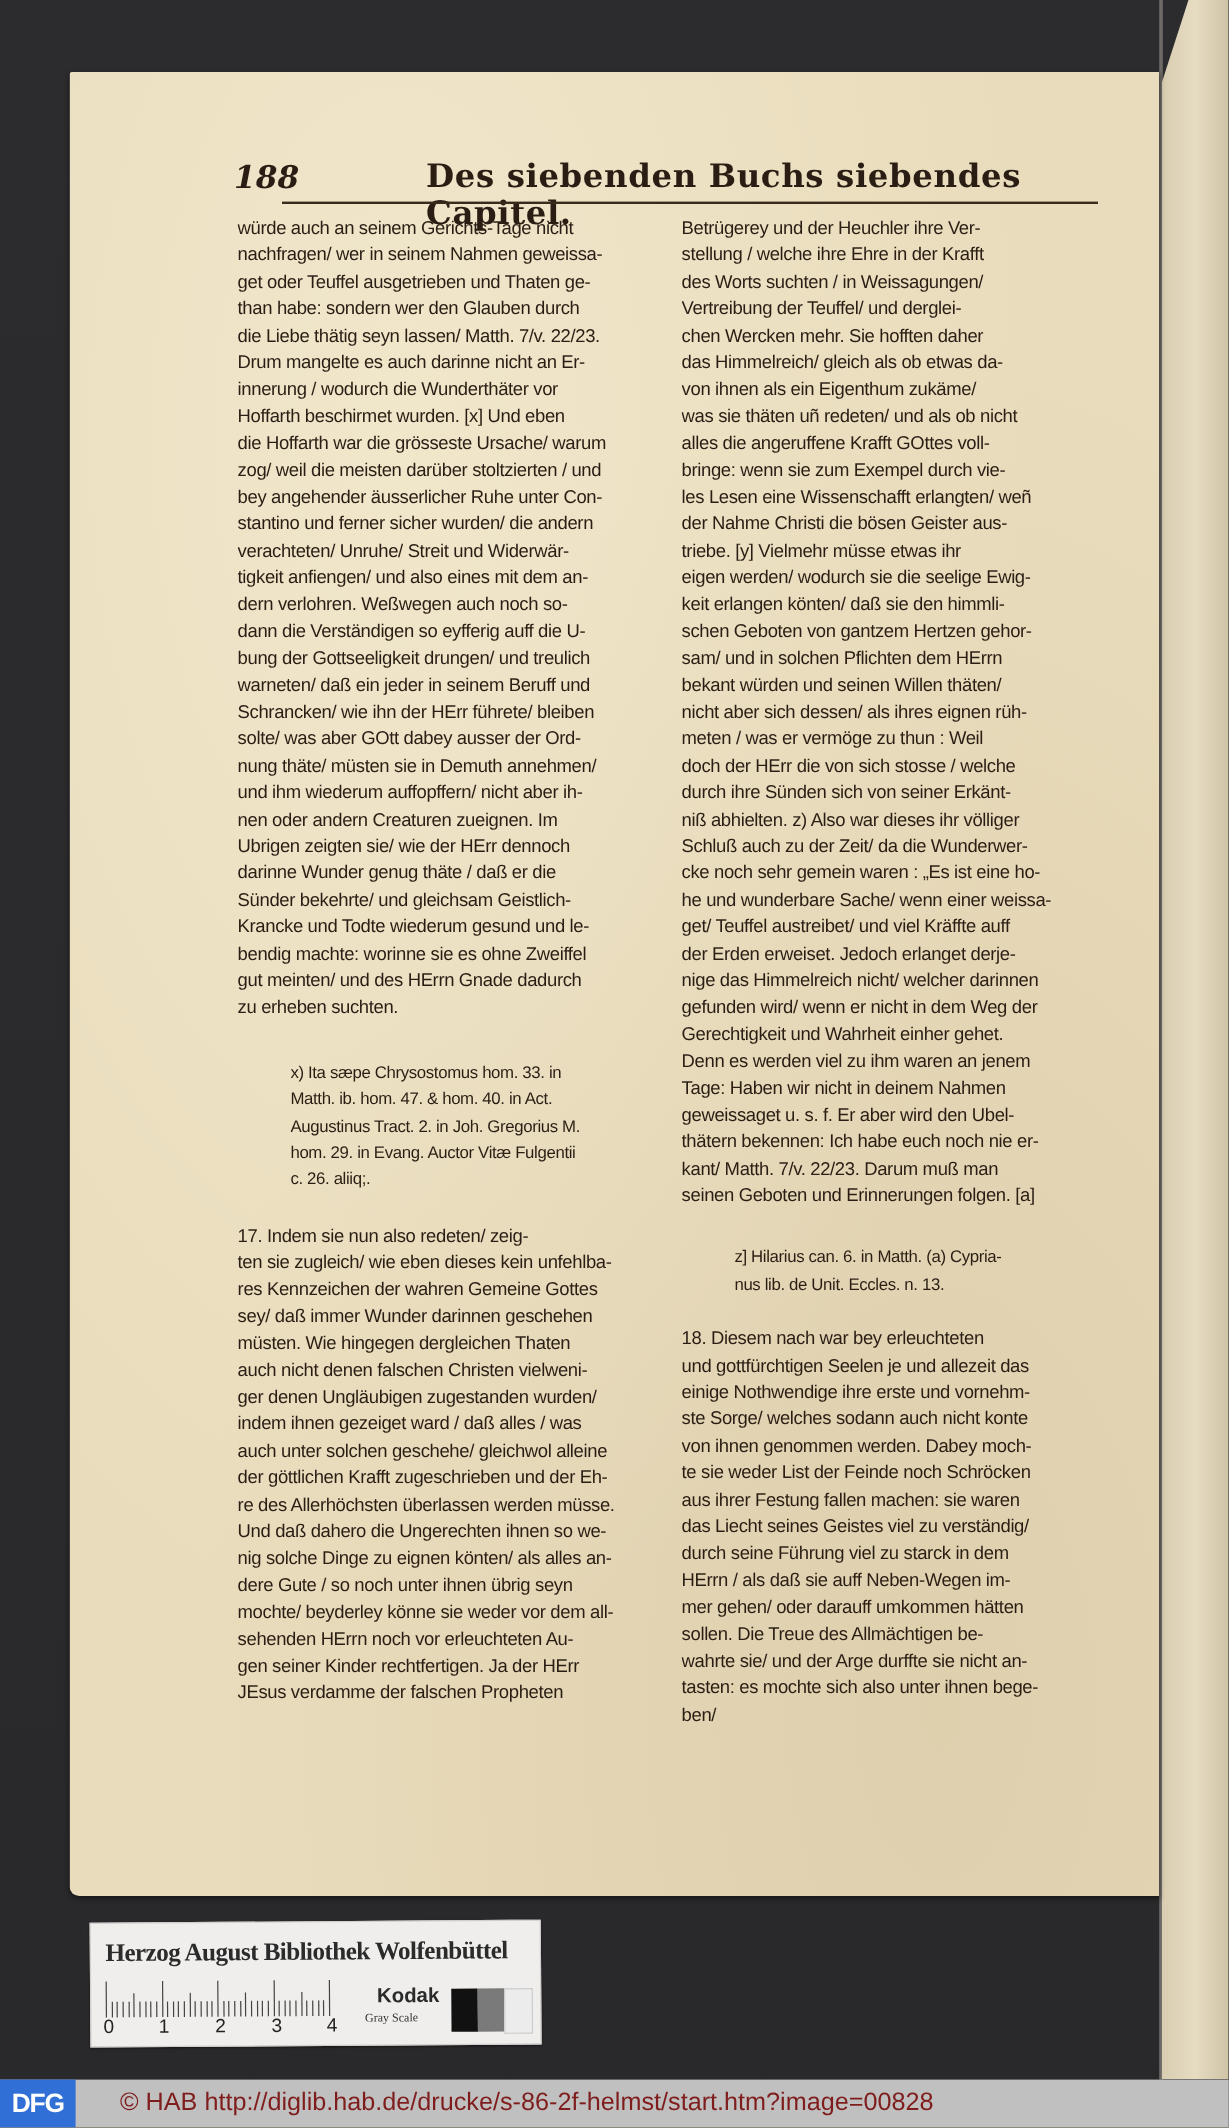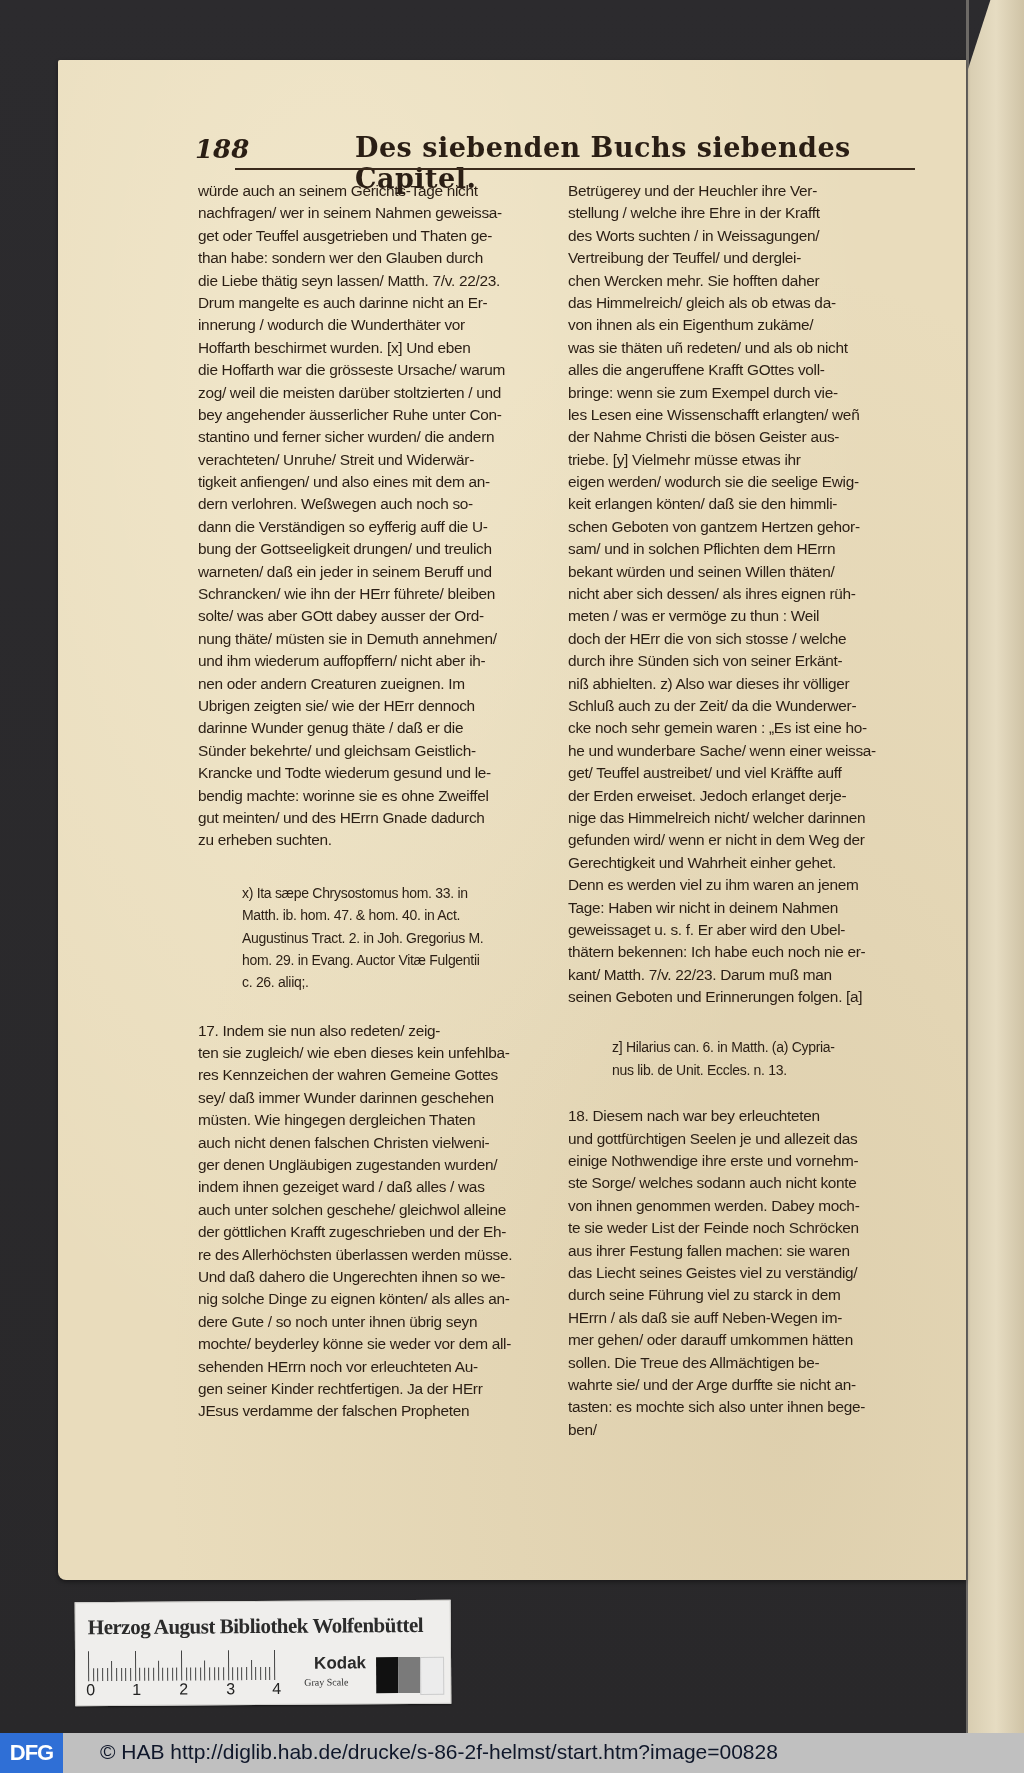--- a/index.html
+++ b/index.html
@@ -64,21 +64,21 @@
   .footer {
     position:absolute; left:0; top:1733px; width:1024px; height:40px; background:#c0c0c0;
   }
   .dfg-logo {
     position:absolute; left:0; top:0; width:63px; height:40px; background:#2f6fd6;
     color:#fff; font-family:"Liberation Sans", sans-serif; font-weight:bold; font-size:22px;
     line-height:40px; text-align:center; letter-spacing:-1px;
   }
   .footer-text {
     position:absolute; left:100px; top:7px; font-family:"Liberation Sans", sans-serif;
-    font-size:21px; color:#0f172a; white-space:nowrap;
+    font-size:21px; color:#7f1d1d; white-space:nowrap;
   }
 </style>
 </head>
 <body>
 
 <div class="scan-bg"></div>
 <div class="spine-line"></div>
 <div class="right-leaf"></div>
 
 <div class="page"></div>

